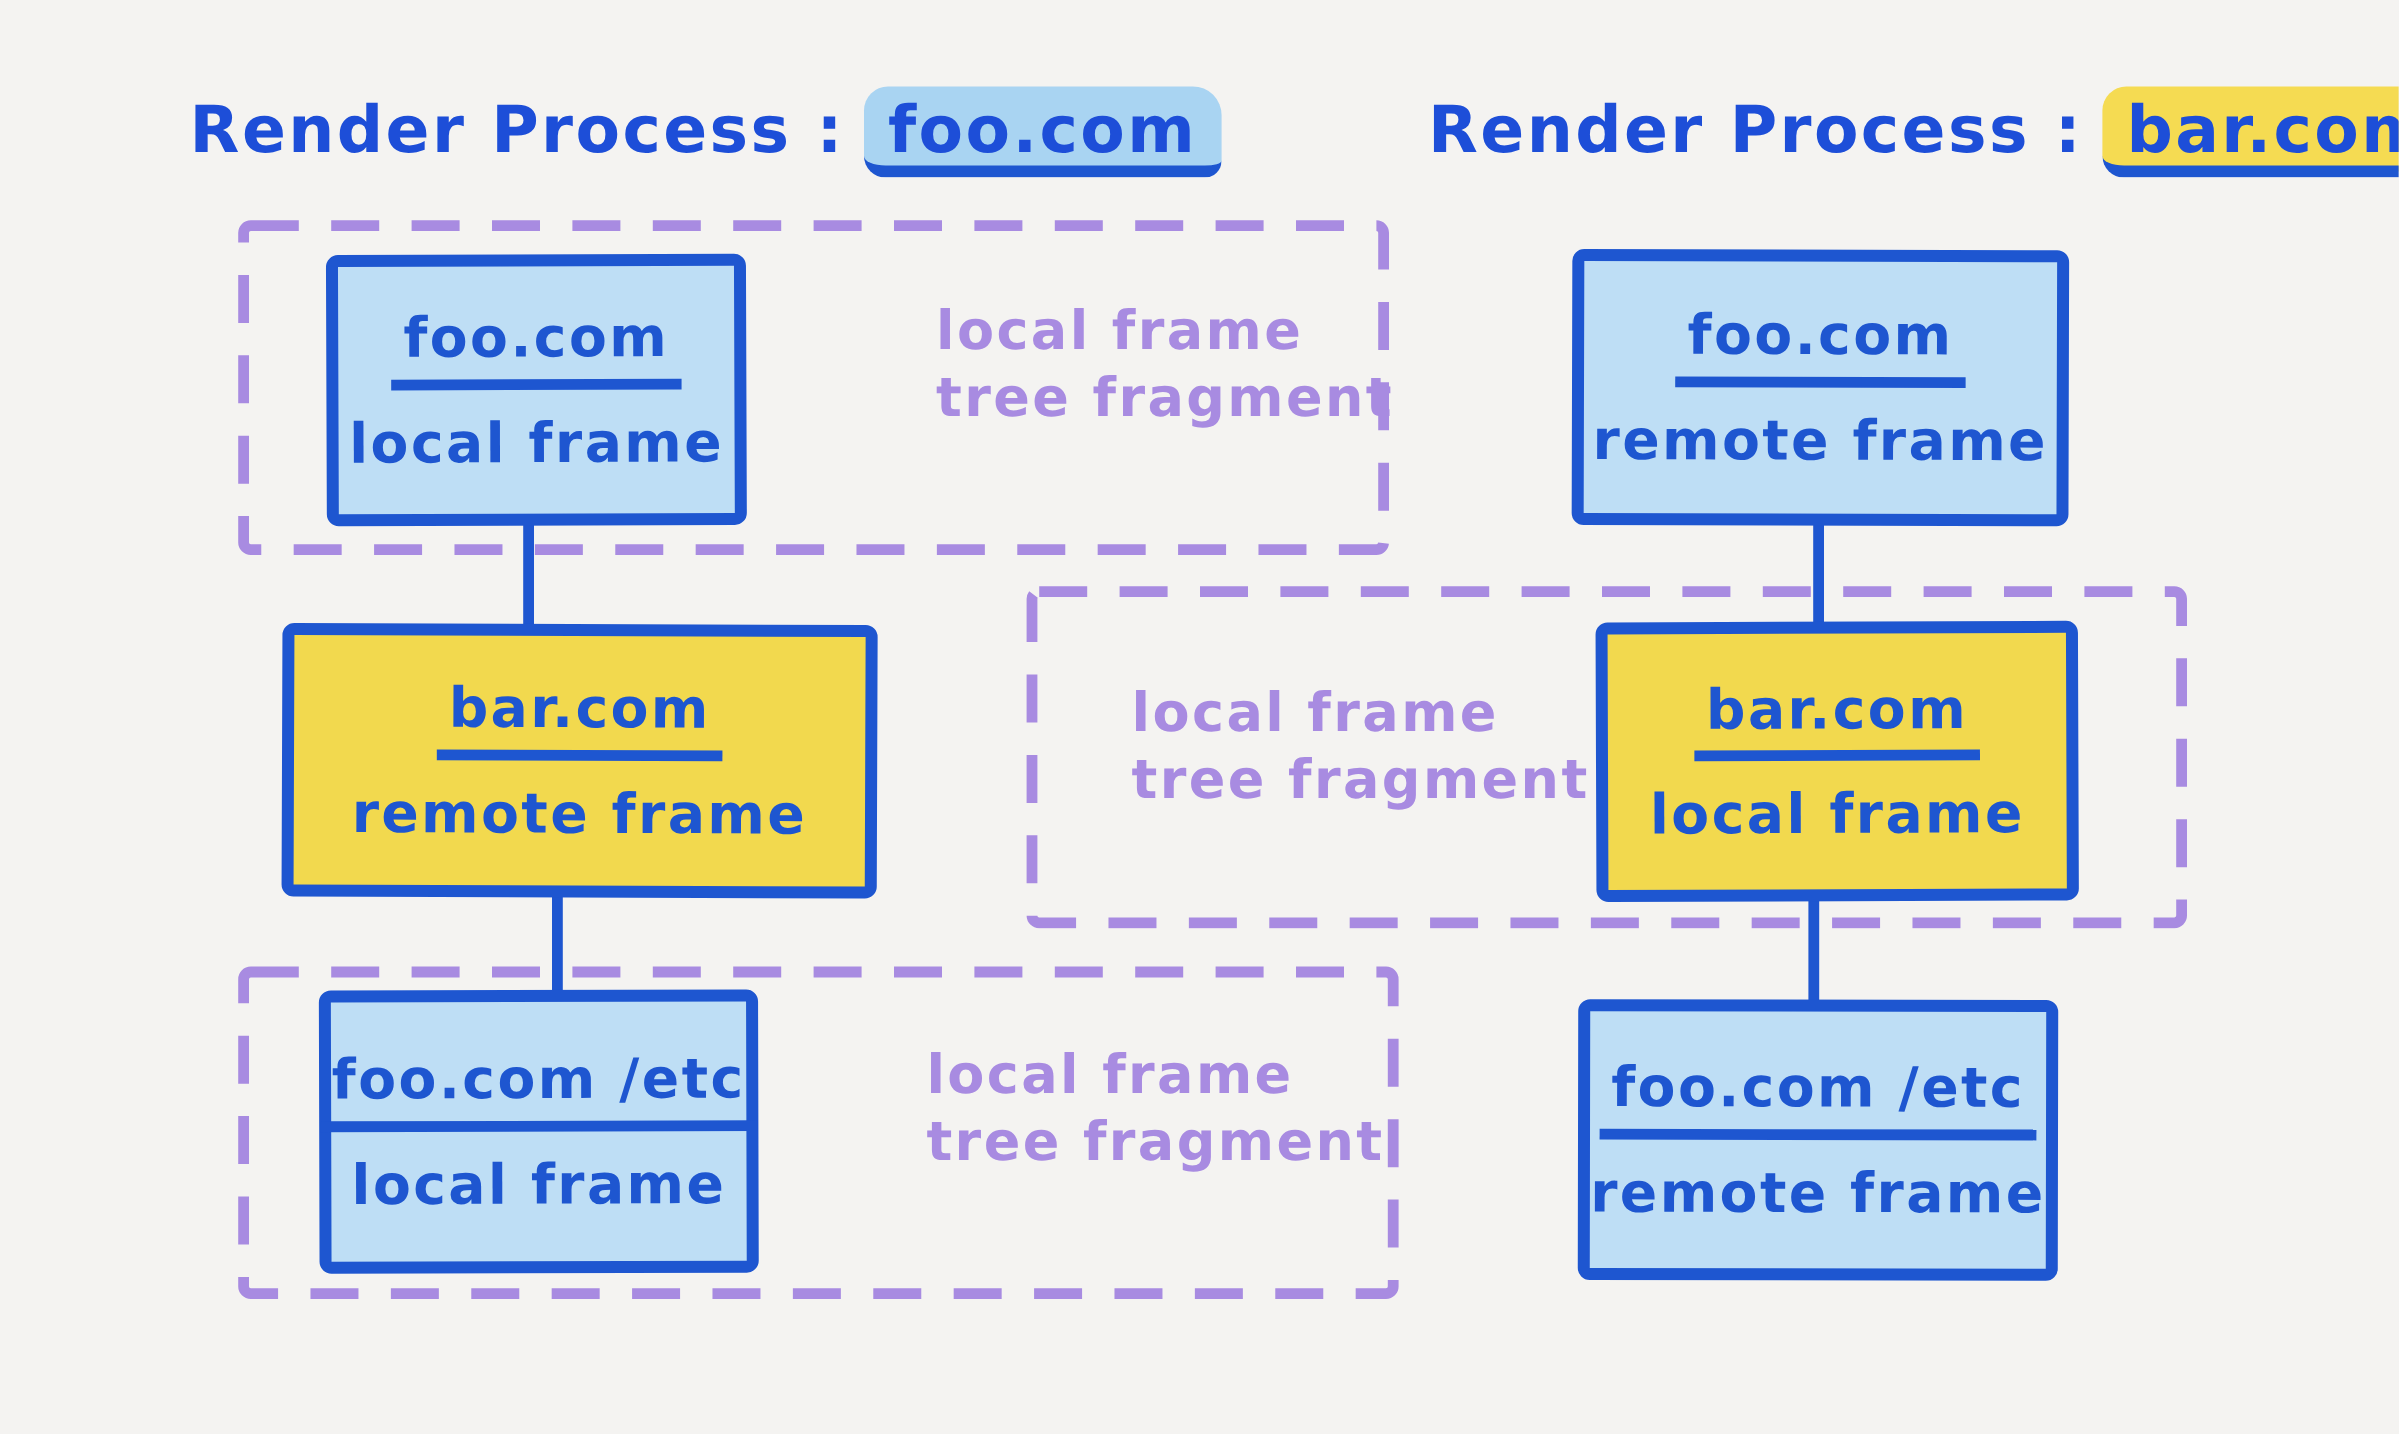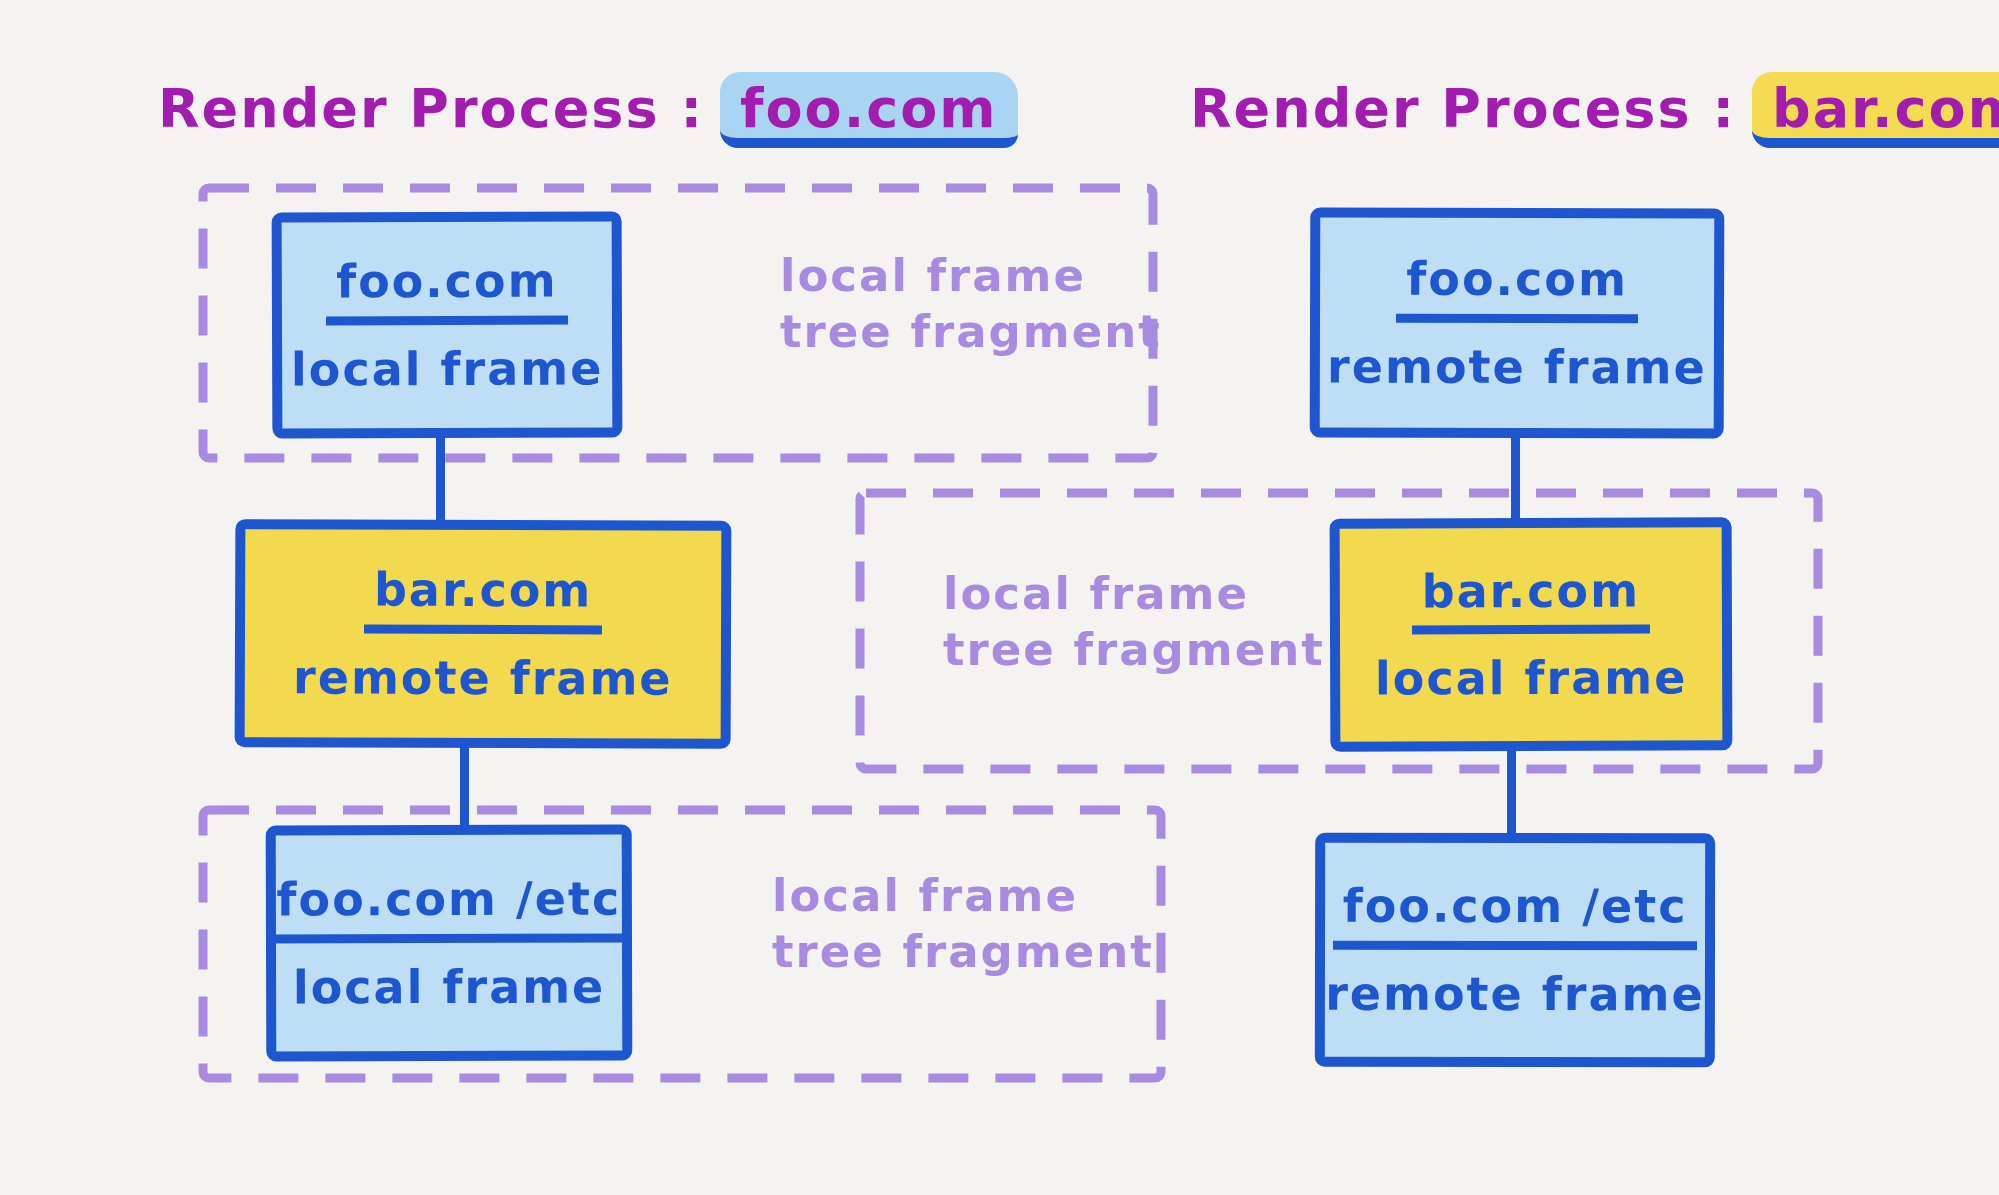--- a/index.html
+++ b/index.html
@@ -16,21 +16,21 @@
     background: #f4f3f1;
   }
   
   .process-title {
     position: absolute;
     display: flex;
     align-items: baseline;
     font-size: 54px;
     font-weight: 700;
     letter-spacing: 2px;
-    color: #a21caf;
+    color: #1d4ed8;
     white-space: nowrap;
   }
   .title-prefix { margin-right: 16px; }
   .title-domain {
     display: inline-block;
     padding: 10px 20px 2px 20px;
     border-bottom: 10px solid #1e56d0;
     border-radius: 20px 24px 14px 18px;
     line-height: 1.0;
   }

